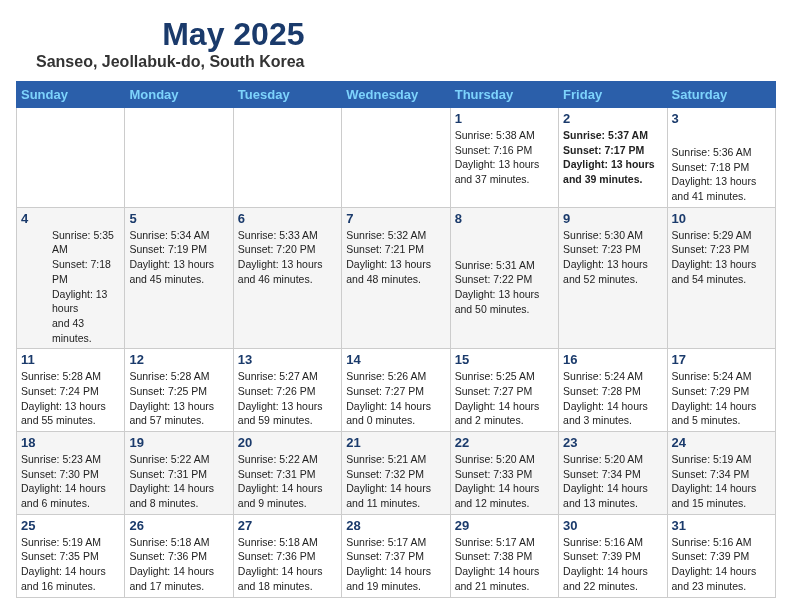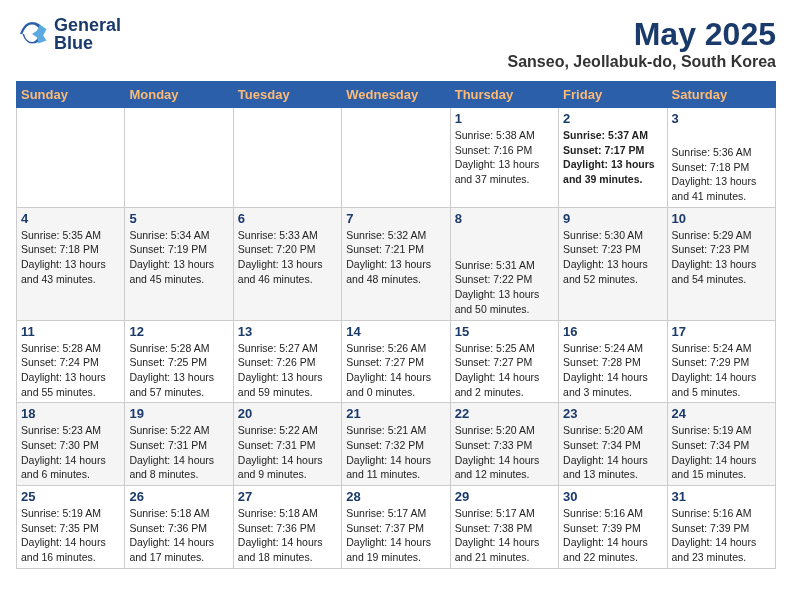--- a/index.html
+++ b/index.html
@@ -47,21 +47,21 @@
       color: #333;
       font-weight: bold;
       margin-left: 20px;
     }
     table {
       width: 100%;
       border-collapse: collapse;
     }
     thead th {
       background: #2b5faa;
-      color: #fdba74;
+      color: #7dd3fc;
       font-size: 13px;
       padding: 5px 4px;
       text-align: left;
       border: 1px solid #2b5faa;
     }
     tbody td {
       border: 1px solid #ccc;
       vertical-align: top;
       padding: 3px 4px;
       width: 107px;
@@ -87,32 +87,20 @@
     }
     .empty-cell {
       background: #fff;
       height: 80px;
     }
   </style>
 </head>
 <body>
 
 <div class="header">
-  <div class="logo">
-    <svg class="logo-icon" viewBox="0 0 40 40">
-      <rect width="40" height="40" fill="white"></rect>
-      <path d="M5 20 Q10 5 20 5 Q30 5 35 15 L30 15 Q26 8 20 8 Q12 8 8 20 Z" fill="#2b5faa"></path>
-      <path d="M8 20 Q12 32 20 32 Q28 32 32 25 L27 25 Q24 30 20 30 Q13 30 10 20 Z" fill="#2b5faa"></path>
-      <polygon points="30,8 38,14 34,22 38,28 28,32 26,24 20,20 26,16" fill="#5baae0"></polygon>
-    </svg>
-    <div class="logo-text">
-      <span>General</span>
-      <span>Blue</span>
-    </div>
-  </div>
   <div class="title-block">
     <h1>May 2025</h1>
     <h2>Sanseo, Jeollabuk-do, South Korea</h2>
   </div>
 </div>
 
 <table>
   <thead>
     <tr>
         <th>Sunday</th>
@@ -148,21 +136,21 @@
           <span class="day-num">3</span>
           <div class="day-info" style="white-space: pre-line; margin-top: 19px;">Sunrise: 5:36 AM
 Sunset: 7:18 PM
 Daylight: 13 hours
 and 41 minutes.</div>
         </td>
       </tr>
       <tr>
         <td>
           <span class="day-num">4</span>
-          <div class="day-info" style="white-space: pre-line;">Sunrise: 5:35 AM
+          <div class="day-info" style="white-space: pre-line; margin-left: 31px;">Sunrise: 5:35 AM
 Sunset: 7:18 PM
 Daylight: 13 hours
 and 43 minutes.</div>
         </td>
         <td>
           <span class="day-num">5</span>
           <div class="day-info" style="white-space: pre-line;">Sunrise: 5:34 AM
 Sunset: 7:19 PM
 Daylight: 13 hours
 and 45 minutes.</div>

